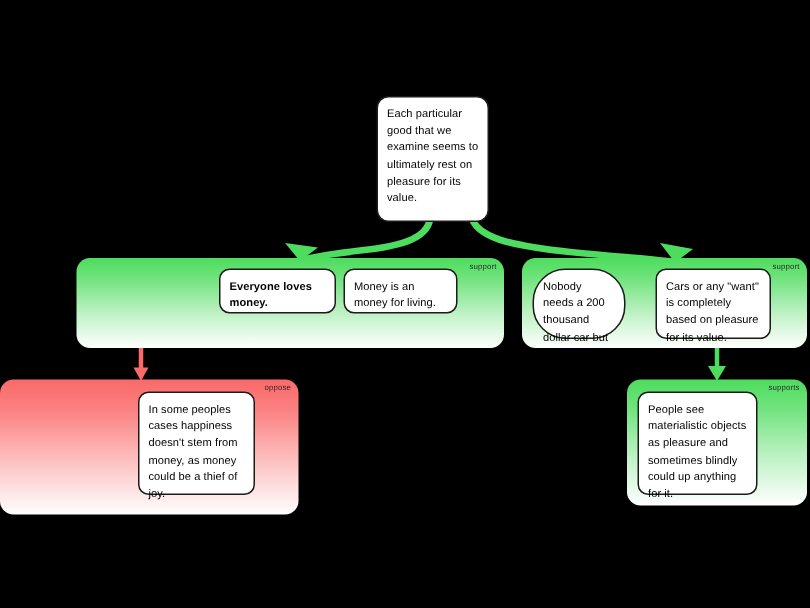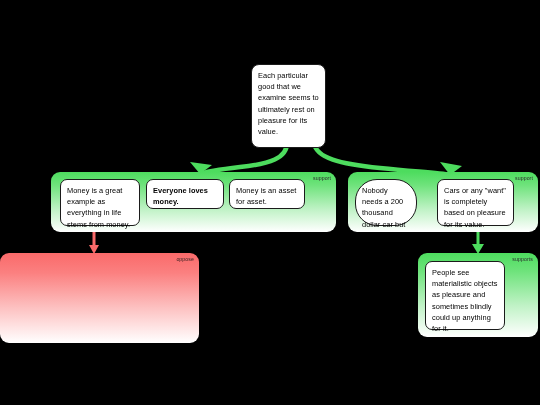--- a/index.html
+++ b/index.html
@@ -77,43 +77,43 @@
     <div class="taper" style="top:16px;border-top:10px solid #4ddc5e;border-left-width:6px;border-right-width:6px;"></div>
   </div>
 
   <div class="box root" style="left:251px;top:64px;width:75px;height:84px;">
     <span>Each particular good that we examine seems to ultimately rest on pleasure for its value.</span>
   </div>
 
   <div class="group support" style="left:51px;top:172px;width:285px;height:60px;">
     <span class="group-label">support</span>
   </div>
-  <div class="box" style="left:60px;top:179px;width:80px;height:47px;">
-    <span>Money is a great example as everything in life stems from money.</span>
-  </div>
   <div class="box" style="left:146px;top:179px;width:78px;height:30px;font-weight:bold;">
     <span>Everyone loves money.</span>
   </div>
   <div class="box" style="left:229px;top:179px;width:76px;height:30px;">
-    <span>Money is an asset for asset.</span>
+    <span>Money is an money for living.</span>
   </div>
 
   <div class="group support" style="left:348px;top:172px;width:190px;height:60px;">
     <span class="group-label">support</span>
   </div>
   <div class="box" style="left:355px;top:179px;width:62px;height:47px;border-radius:22px;">
     <span>Nobody needs a 200 thousand dollar car but some people want it.</span>
   </div>
   <div class="box" style="left:437px;top:179px;width:77px;height:47px;">
     <span>Cars or any "want" is completely based on pleasure for its value.</span>
   </div>
 
   <div class="group oppose" style="left:0px;top:253px;width:199px;height:90px;">
     <span class="group-label">oppose</span>
   </div>
+  <div class="box" style="left:92px;top:261px;width:78px;height:69px;">
+    <span>In some peoples cases happiness doesn't stem from money, as money could be a thief of joy.</span>
+  </div>
 
   <div class="group support" style="left:418px;top:253px;width:120px;height:84px;">
     <span class="group-label">supports</span>
   </div>
   <div class="box" style="left:425px;top:261px;width:80px;height:69px;">
     <span>People see materialistic objects as pleasure and sometimes blindly could up anything for it.</span>
   </div>
 
 </div>
 

